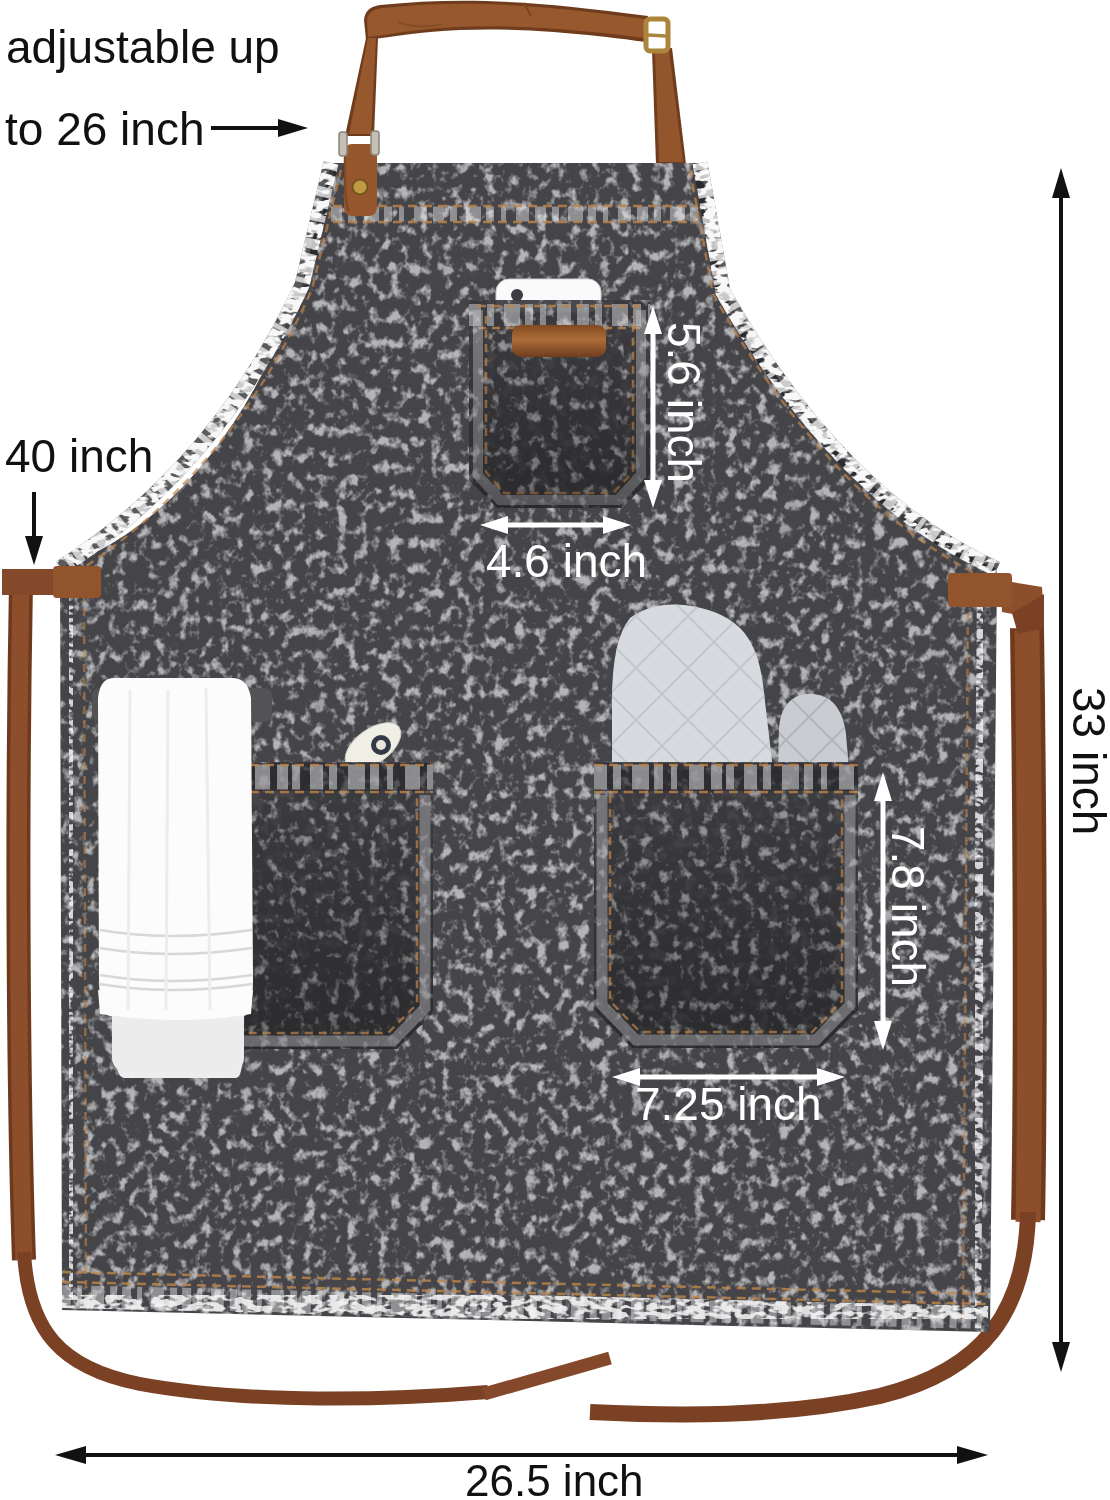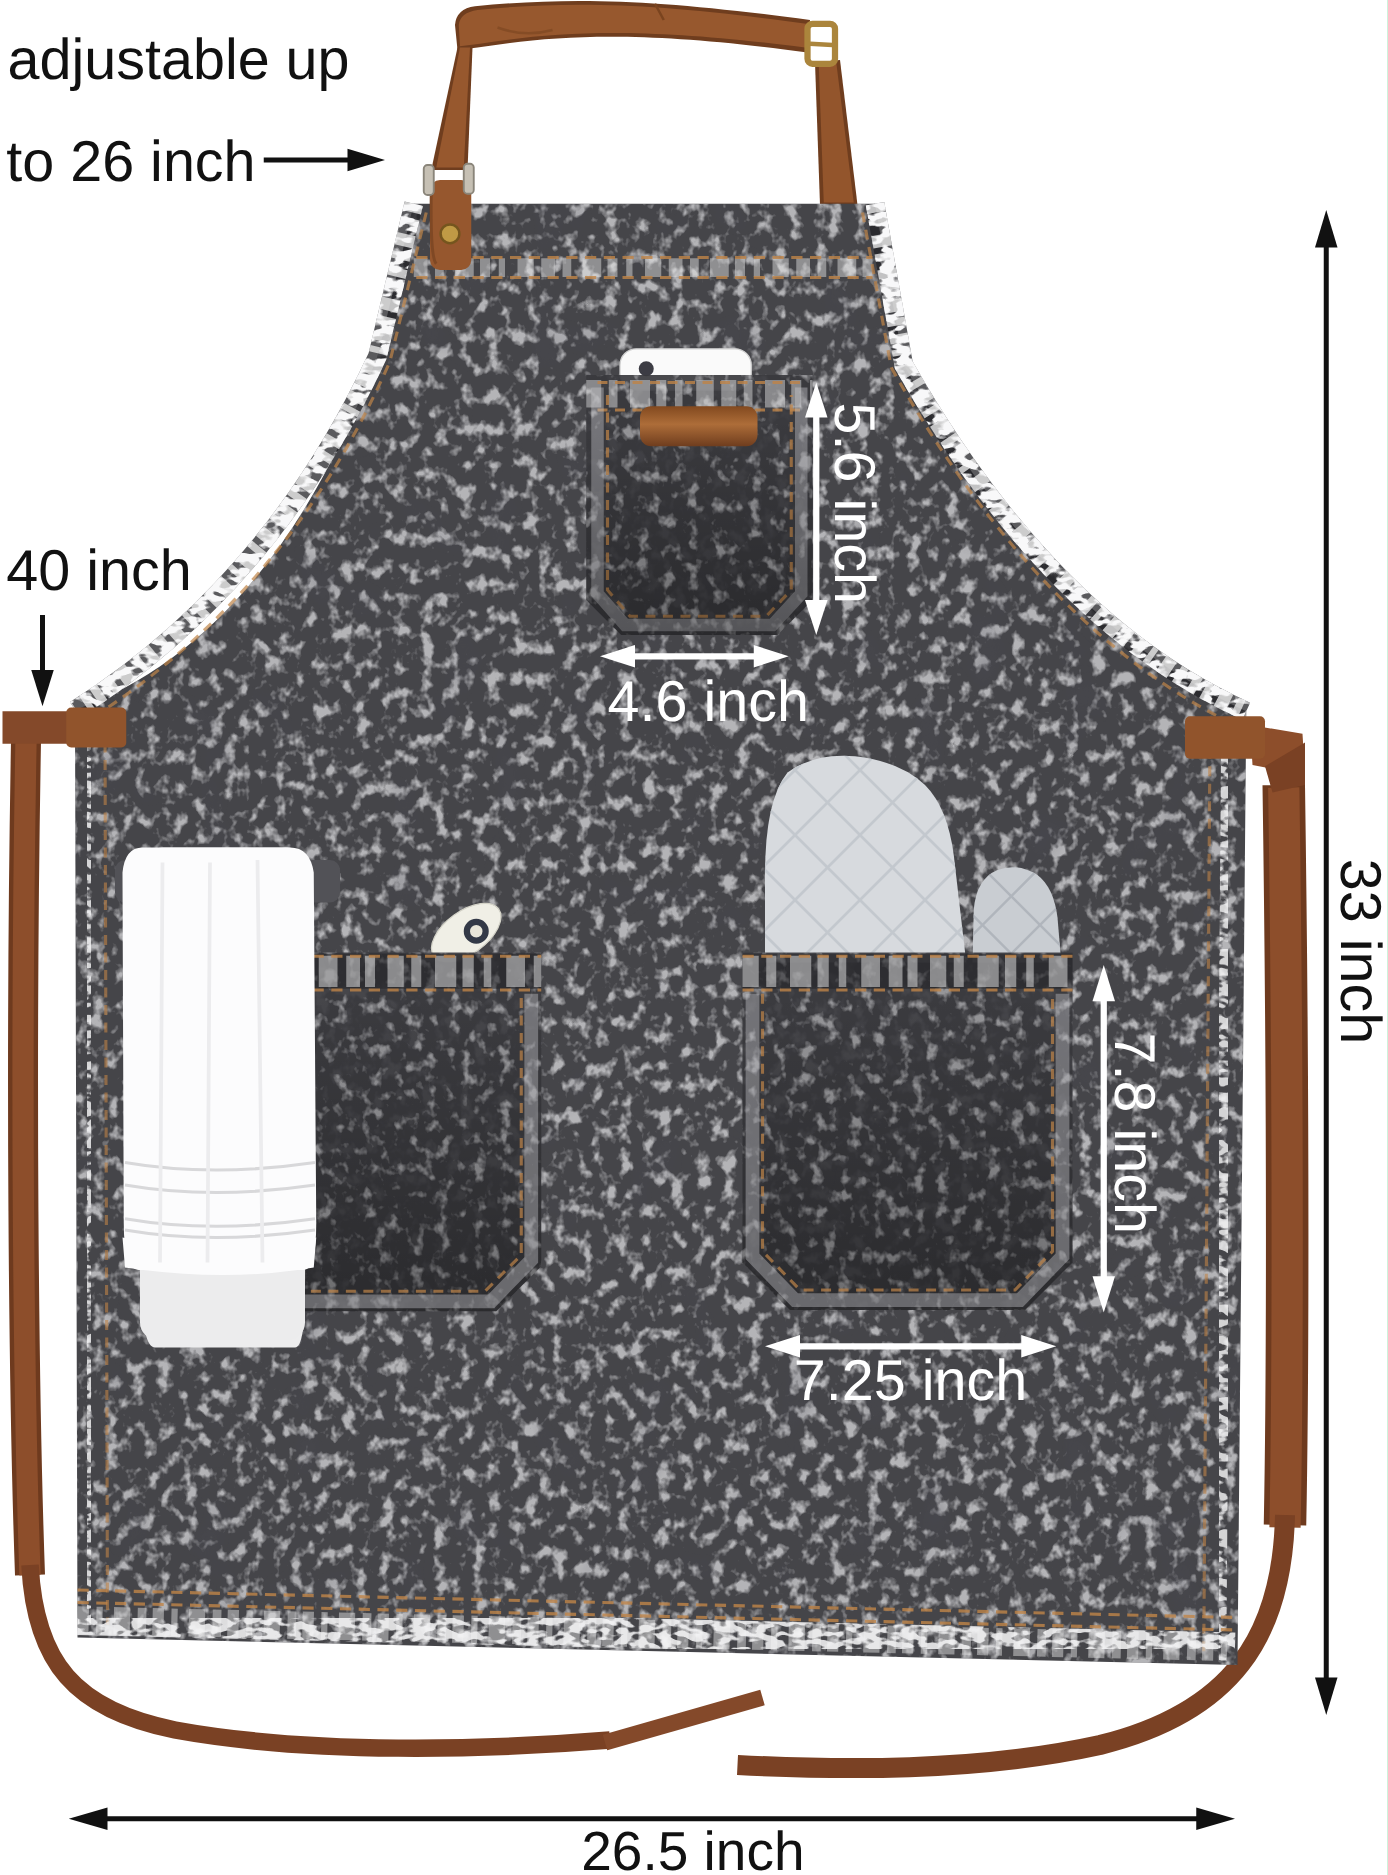--- a/index.html
+++ b/index.html
@@ -1,15 +1,15 @@
 <!DOCTYPE html>
 <html><head><meta charset="utf-8">
 <style>
 html,body{margin:0;padding:0;background:#fff}
-#page{width:1110px;height:1500px;position:relative;overflow:hidden;background:#22c55e}
+#page{width:1110px;height:1500px;position:relative;overflow:hidden;background:#a21caf}
 text{font-family:"Liberation Sans",sans-serif}
 </style></head>
 <body>
 <div id="page">
 <svg width="1110" height="1500" viewBox="0 0 1110 1500">
 <defs>
   <filter id="wash" x="-2%" y="-2%" width="104%" height="104%">
     <feTurbulence type="fractalNoise" baseFrequency="0.095 0.08" numOctaves="3" seed="11" result="n"></feTurbulence>
     <feColorMatrix in="n" type="matrix" values="0 0 0 0 0.86  0 0 0 0 0.86  0 0 0 0 0.88  4.4 0 0 0 -2.24" result="s"></feColorMatrix>
     <feComposite in="s" in2="SourceAlpha" operator="in"></feComposite>

